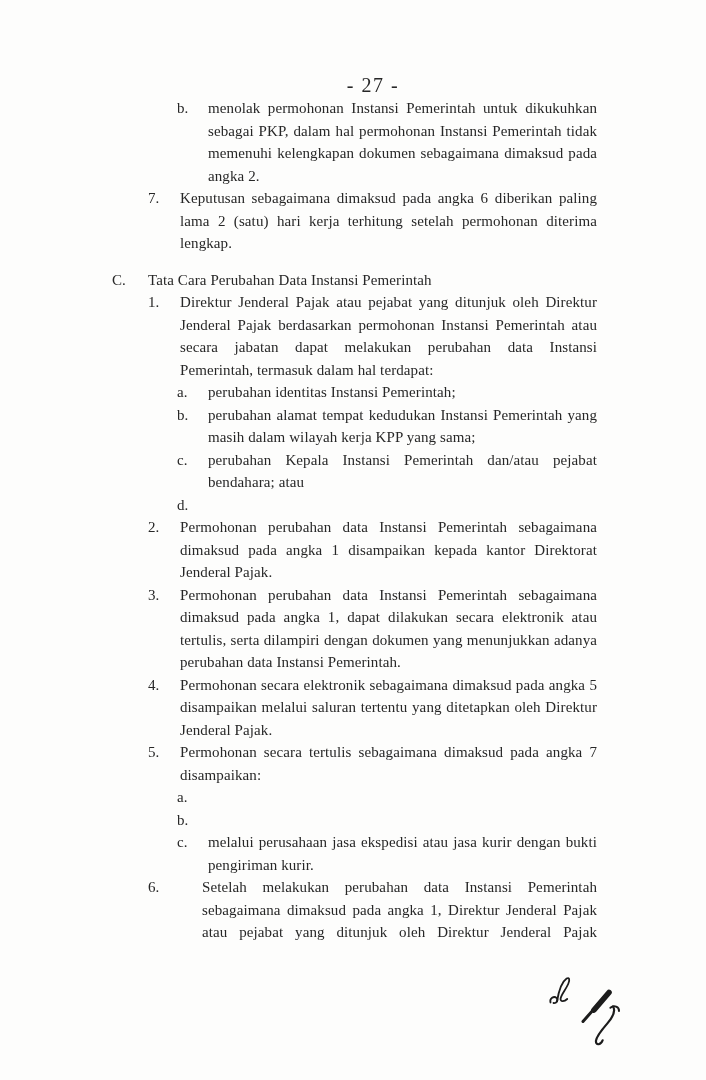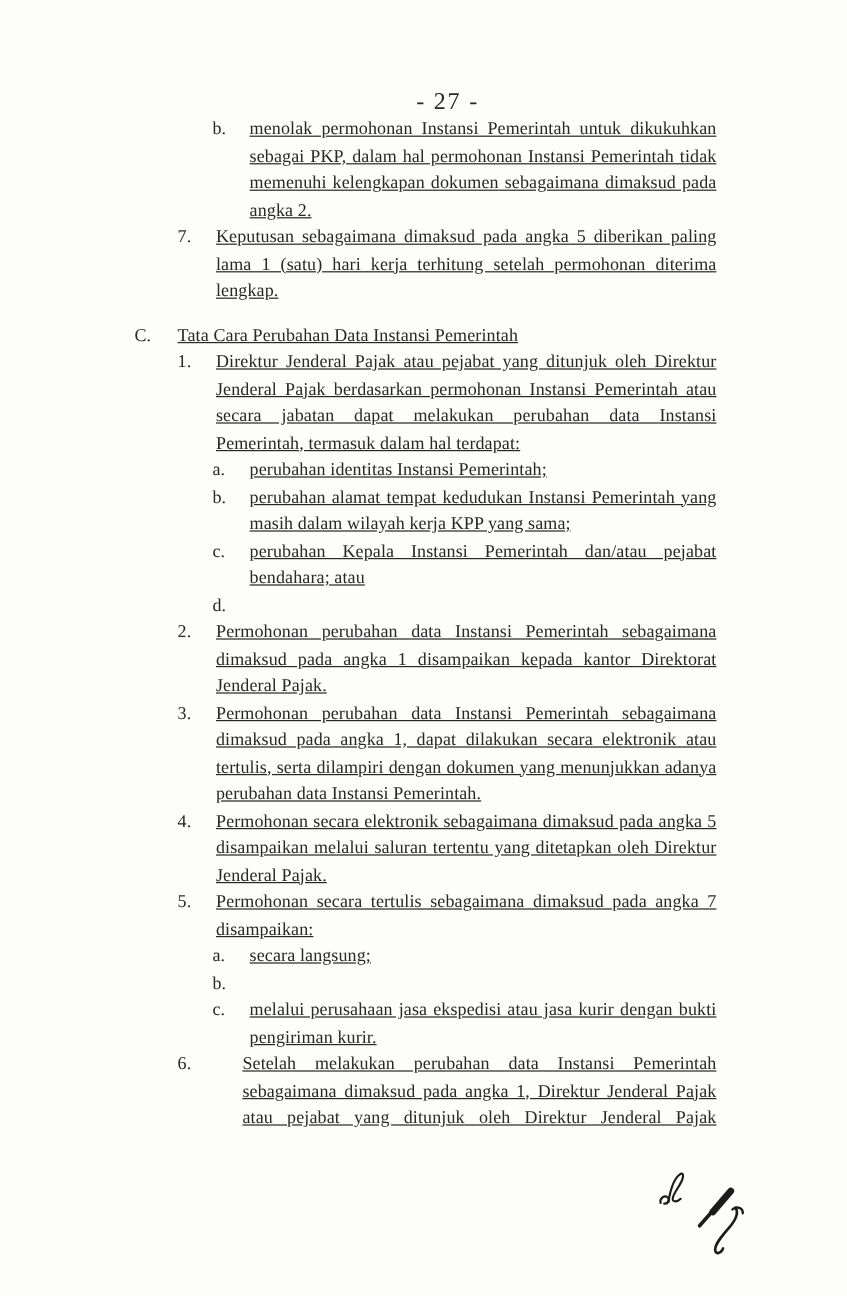--- a/index.html
+++ b/index.html
@@ -30,21 +30,20 @@
     width: 485px;
     font-size: 15px;
     line-height: 22.5px;
     letter-spacing: 0.1px;
   }
   .block { display: flex; }
   .block .marker { flex: 0 0 auto; }
   .block .text {
     flex: 1 1 auto;
     text-align: justify;
-    text-decoration: underline;
   }
   .lv-section .marker { width: 36px; }
   .lv-number { padding-left: 36px; }
   .lv-number .marker { width: 32px; }
   .lv-letter { padding-left: 65px; }
   .lv-letter .marker { width: 31px; }
   .spaced { margin-top: 14px; }
   .jl .text { text-align-last: justify; margin-left: 22px; }
   .signature {
     position: absolute;
@@ -59,21 +58,21 @@
 <div class="paper">
   <div class="page-number">- 27 -</div>
 
   <div class="doc-body" id="doc-body">
       <div class="block lv-letter">
         <span class="marker">b.</span>
         <span class="text">menolak permohonan Instansi Pemerintah untuk dikukuhkan sebagai PKP, dalam hal permohonan Instansi Pemerintah tidak memenuhi kelengkapan dokumen sebagaimana dimaksud pada angka 2.</span>
       </div>
       <div class="block lv-number">
         <span class="marker">7.</span>
-        <span class="text">Keputusan sebagaimana dimaksud pada angka 5 diberikan paling lama 1 (satu) hari kerja terhitung setelah permohonan diterima lengkap.</span>
+        <span class="text">Keputusan sebagaimana dimaksud pada angka 6 diberikan paling lama 2 (satu) hari kerja terhitung setelah permohonan diterima lengkap.</span>
       </div>
       <div class="block lv-section spaced">
         <span class="marker">C.</span>
         <span class="text">Tata Cara Perubahan Data Instansi Pemerintah</span>
       </div>
       <div class="block lv-number">
         <span class="marker">1.</span>
         <span class="text">Direktur Jenderal Pajak atau pejabat yang ditunjuk oleh Direktur Jenderal Pajak berdasarkan permohonan Instansi Pemerintah atau secara jabatan dapat melakukan perubahan data Instansi Pemerintah, termasuk dalam hal terdapat:</span>
       </div>
       <div class="block lv-letter">
@@ -102,21 +101,20 @@
       <div class="block lv-number">
         <span class="marker">4.</span>
         <span class="text">Permohonan secara elektronik sebagaimana dimaksud pada angka 5 disampaikan melalui saluran tertentu yang ditetapkan oleh Direktur Jenderal Pajak.</span>
       </div>
       <div class="block lv-number">
         <span class="marker">5.</span>
         <span class="text">Permohonan secara tertulis sebagaimana dimaksud pada angka 7 disampaikan:</span>
       </div>
       <div class="block lv-letter">
         <span class="marker">a.</span>
-        <span class="text">secara langsung;</span>
       </div>
       <div class="block lv-letter">
         <span class="marker">b.</span>
       </div>
       <div class="block lv-letter">
         <span class="marker">c.</span>
         <span class="text">melalui perusahaan jasa ekspedisi atau jasa kurir dengan bukti pengiriman kurir.</span>
       </div>
       <div class="block lv-number jl">
         <span class="marker">6.</span>

